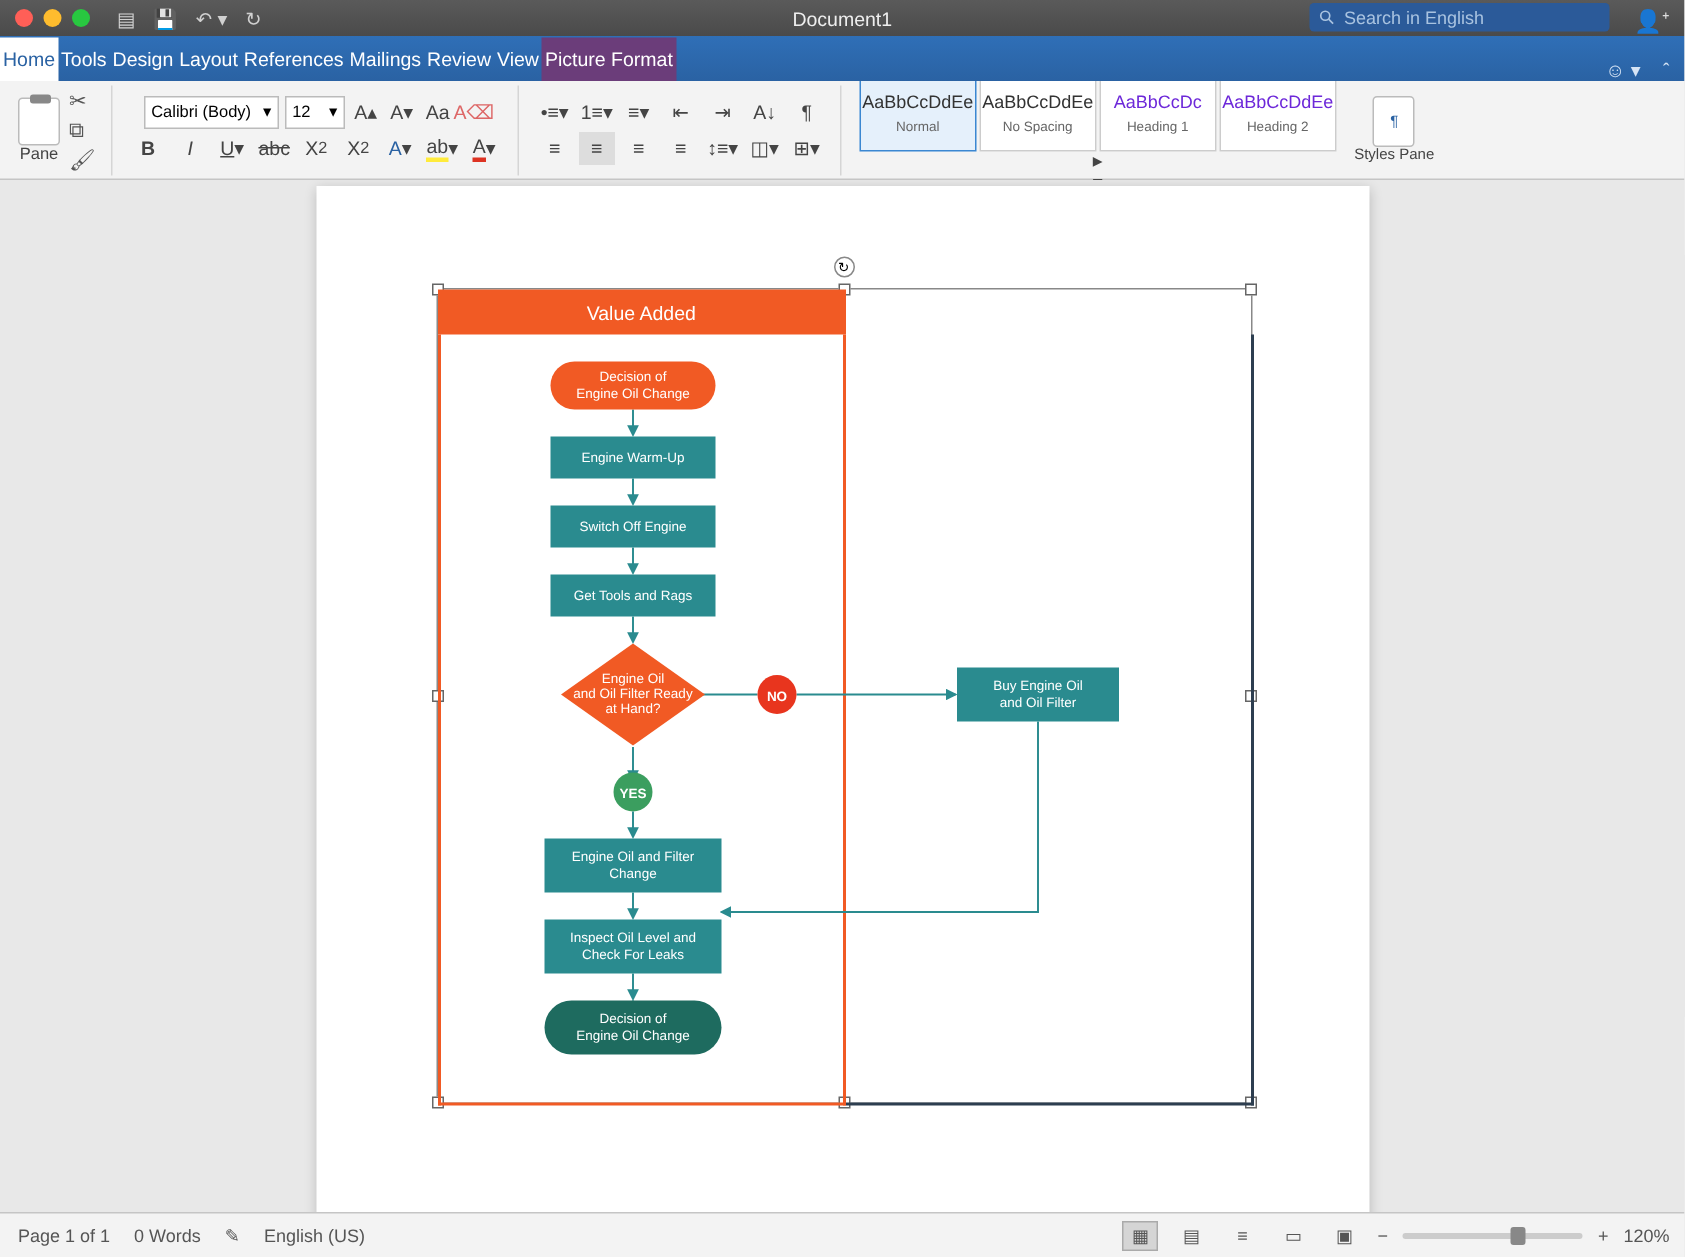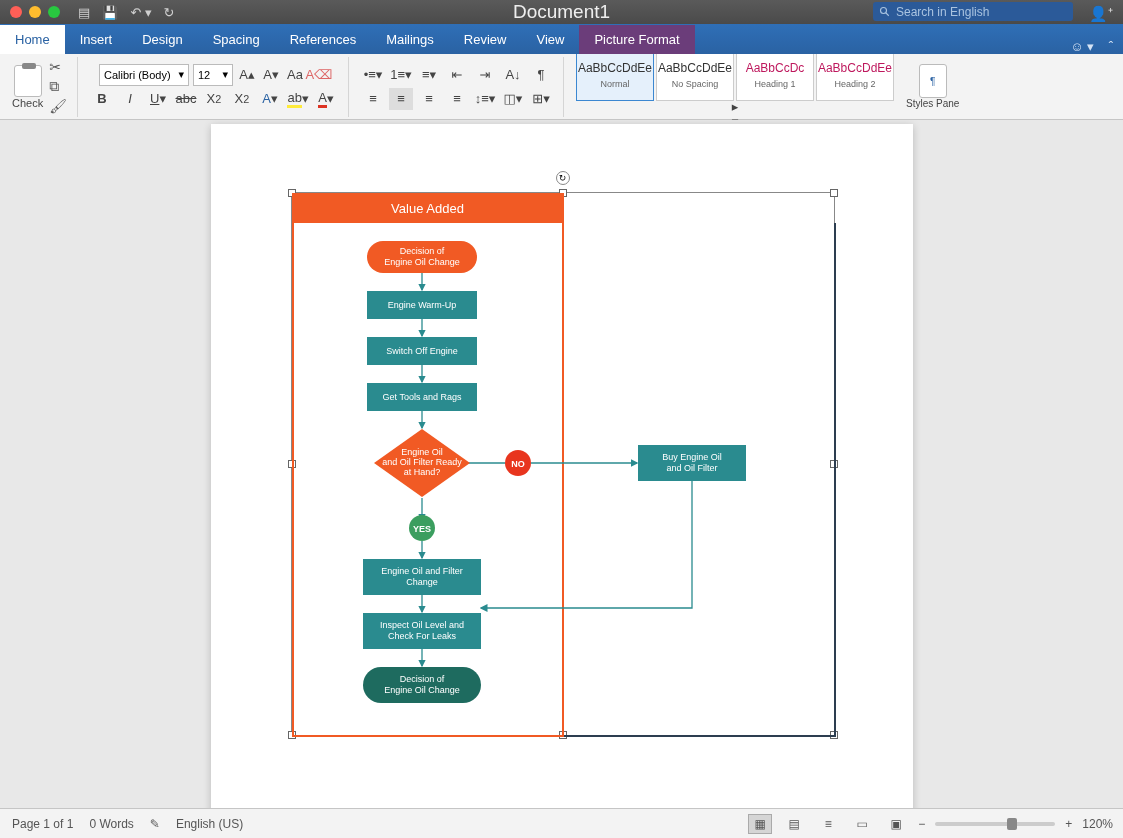--- a/index.html
+++ b/index.html
@@ -5,47 +5,47 @@
 *{box-sizing:border-box;margin:0;padding:0;font-family:-apple-system,BlinkMacSystemFont,"Segoe UI",sans-serif;}
 html,body{width:1123px;height:838px;overflow:hidden;background:#e5e5e5;}
 .titlebar{height:24px;background:linear-gradient(#5a5a5a,#4a4a4a);display:flex;align-items:center;color:#fff;font-size:12px;position:relative;}
 .traffic{display:flex;gap:7px;margin-left:10px;}
 .dot{width:12px;height:12px;border-radius:50%;}
 .dot.red{background:#ff5f57;}
 .dot.yellow{background:#febc2e;}
 .dot.green{background:#28c840;}
 .title-tools{margin-left:18px;display:flex;gap:12px;align-items:center;}
 .title-tools span{color:#d0d0d0;font-size:13px;cursor:default;}
-.doc-title{position:absolute;left:50%;transform:translateX(-50%);font-size:19px;color:#eee;}
+.doc-title{position:absolute;left:50%;transform:translateX(-50%);font-size:13px;color:#eee;}
 .search-box{position:absolute;right:50px;top:2px;width:200px;height:19px;background:#2b5a99;border-radius:3px;display:flex;align-items:center;padding:0 6px;color:#a9c3e0;font-size:12px;}
 .search-box svg{width:12px;height:12px;margin-right:5px;fill:#a9c3e0;}
 .adduser{position:absolute;right:10px;top:3px;color:#ddd;font-size:15px;}
 .ribbon-tabs{height:30px;background:linear-gradient(#2f6fb7,#2a62a3);display:flex;align-items:flex-end;color:#fff;font-size:13px;position:relative;}
-.rtab{padding:7px 15px;cursor:default;text-align:center;}
+.rtab{padding:7px 2px;cursor:default;text-align:center;}
 .rtab.active{background:#fff;color:#2a62a3;}
 .rtab.context{background:#6b3d7a;color:#fff;}
 .ribbon-right{position:absolute;right:10px;display:flex;gap:15px;align-items:center;color:#d6e4f5;}
 .ribbon{height:66px;background:#f3f3f3;border-bottom:1px solid #c5c5c5;display:flex;align-items:center;padding:0 8px;gap:4px;}
 .rgroup{display:flex;flex-direction:column;align-items:center;gap:2px;height:60px;justify-content:center;padding:0 4px;}
 .rgroup.sep{border-right:1px solid #d5d5d5;padding-right:10px;margin-right:4px;}
 .paste-btn{display:flex;flex-direction:column;align-items:center;font-size:11px;color:#444;}
 .paste-icon{width:28px;height:32px;background:#fff;border:1px solid #bbb;border-radius:3px;position:relative;}
 .paste-icon:before{content:"";position:absolute;top:-3px;left:7px;width:14px;height:6px;background:#888;border-radius:2px;}
 .mini-icons{display:flex;flex-direction:column;gap:3px;margin-left:4px;}
 .mini-icons span{font-size:14px;color:#555;}
 .font-row{display:flex;gap:4px;align-items:center;}
 .font-sel{width:90px;height:22px;border:1px solid #bbb;background:#fff;font-size:11px;padding:0 4px;display:flex;align-items:center;justify-content:space-between;}
 .size-sel{width:40px;height:22px;border:1px solid #bbb;background:#fff;font-size:11px;padding:0 4px;display:flex;align-items:center;justify-content:space-between;}
 .fb{width:24px;height:22px;display:flex;align-items:center;justify-content:center;font-size:13px;color:#444;cursor:default;}
 .fb.small{width:20px;}
 .styles-row{display:flex;gap:2px;}
 .style-box{width:78px;height:52px;border:1px solid #ccc;background:#fff;display:flex;flex-direction:column;align-items:center;justify-content:center;font-size:10px;cursor:default;}
 .style-box.active{border:1px solid #3b87d1;background:#e5f0fb;}
 .style-sample{font-size:12px;color:#333;}
-.style-sample.blue{color:#be185d;}
+.style-sample.blue{color:#6d28d9;}
 .style-name{font-size:9px;color:#666;margin-top:4px;}
 .styles-pane{display:flex;flex-direction:column;align-items:center;font-size:10px;color:#444;}
 .sp-icon{width:28px;height:34px;background:#fff;border:1px solid #bbb;border-radius:3px;display:flex;align-items:center;justify-content:center;}
 .canvas{height:688px;background:#e8e8e8;overflow:hidden;position:relative;display:flex;justify-content:center;}
 .page{width:702px;height:900px;background:#fff;margin-top:4px;box-shadow:0 2px 8px rgba(0,0,0,0.2);position:relative;}
 .selection{position:absolute;left:80px;top:68px;width:544px;height:544px;border:1px solid #888;}
 .handle{position:absolute;width:8px;height:8px;background:#fff;border:1px solid #666;}
 .h-tl{left:-4px;top:-4px;}.h-tr{right:-4px;top:-4px;}.h-bl{left:-4px;bottom:-4px;}.h-br{right:-4px;bottom:-4px;}
 .h-tm{left:50%;top:-4px;transform:translateX(-50%);}.h-bm{left:50%;bottom:-4px;transform:translateX(-50%);}
 .h-ml{left:-4px;top:50%;transform:translateY(-50%);}.h-mr{right:-4px;top:50%;transform:translateY(-50%);}
@@ -88,39 +88,39 @@
         <circle cx="6" cy="6" r="4" stroke="#a9c3e0" stroke-width="1.5" fill="none"></circle>
         <line x1="9" y1="9" x2="13" y2="13" stroke="#a9c3e0" stroke-width="1.5"></line>
       </svg>
     <span>Search in English</span>
   </div>
   <div class="adduser">👤⁺</div>
 </div>
 
 <div class="ribbon-tabs">
   <div class="rtab active">Home</div>
-  <div class="rtab">Insert</div>
+  <div class="rtab">Tools</div>
   <div class="rtab">Design</div>
-  <div class="rtab">Spacing</div>
+  <div class="rtab">Layout</div>
   <div class="rtab">References</div>
   <div class="rtab">Mailings</div>
   <div class="rtab">Review</div>
   <div class="rtab">View</div>
   <div class="rtab context">Picture Format</div>
   <div class="ribbon-right">
     <span>☺ ▾</span>
     <span>ˆ</span>
   </div>
 </div>
 
 <div class="ribbon">
   <div class="rgroup sep" style="flex-direction:row;">
     <div class="paste-btn">
       <div class="paste-icon"></div>
-      <span>Check</span>
+      <span>Pane</span>
     </div>
     <div class="mini-icons">
       <span>✂</span>
       <span>⧉</span>
       <span>🖌</span>
     </div>
   </div>
   <div class="rgroup sep">
     <div class="font-row">
       <div class="font-sel">

